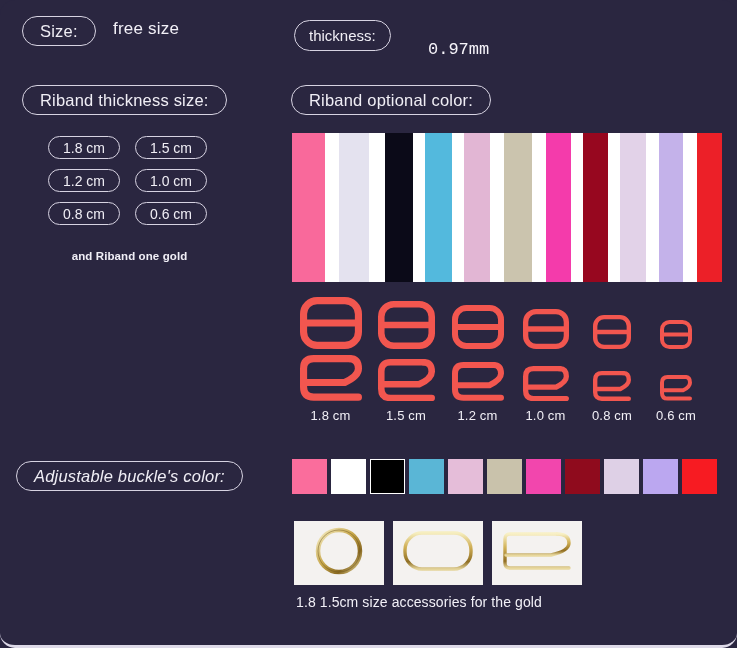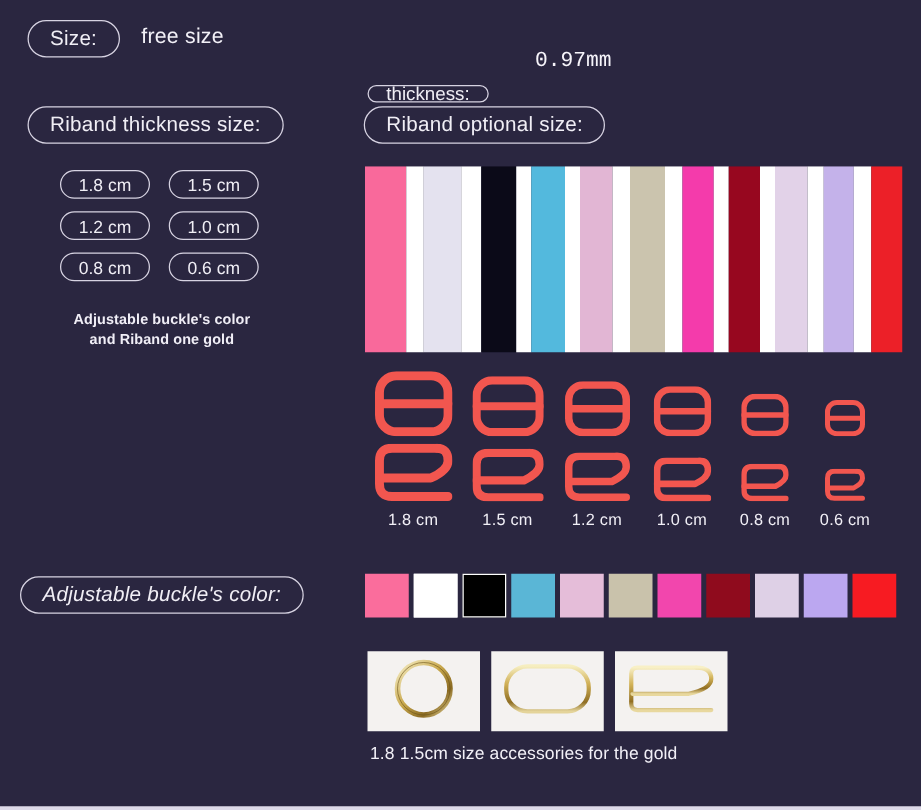--- a/index.html
+++ b/index.html
@@ -13,44 +13,44 @@
     overflow: hidden;
     position: relative;
   }
 
   .page {
     position: relative;
     width: 737px;
     height: 648px;
     background: #2a2640;
     border-bottom: 3px solid #ddd9e8;
+    border-radius: 15px;
   }
 
   
   .pill {
     display: inline-flex;
     align-items: center;
     justify-content: center;
     border: 1px solid #d7d3e2;
     border-radius: 999px;
     color: #f0eef5;
     white-space: nowrap;
     background: transparent;
   }
   .pill-lg {
     height: 30px;
     padding: 0 17px;
     font-size: 16.5px;
     letter-spacing: .2px;
   }
   .pill-md {
-    height: 14px;
+    height: 31px;
     padding: 0 14px;
     font-size: 15px;
-    margin-top: 48px;
   }
   .pill-sm {
     height: 23px;
     min-width: 68px;
     padding: 0 10px;
     font-size: 14px;
   }
 
   .plain-val {
     font-size: 17px;
@@ -174,21 +174,21 @@
 
   <div class="abs pill pill-md" id="thickness-pill">
     <span>thickness:</span>
   </div>
   <div class="abs serif-val" id="thickness-value">0.97mm</div>
 
   <div class="abs pill pill-lg" id="riband-size-pill">
     <span>Riband thickness size:</span>
   </div>
   <div class="abs pill pill-lg" id="riband-color-pill">
-    <span>Riband optional size:</span>
+    <span>Riband optional color:</span>
   </div>
 
   <div class="abs" id="size-options">
       <div class="pill pill-sm">
         <span>1.8 cm</span>
       </div>
       <div class="pill pill-sm">
         <span>1.5 cm</span>
       </div>
       <div class="pill pill-sm">
@@ -199,21 +199,20 @@
       </div>
       <div class="pill pill-sm">
         <span>0.8 cm</span>
       </div>
       <div class="pill pill-sm">
         <span>0.6 cm</span>
       </div>
     </div>
 
   <div class="abs" id="color-note">
-    <div>Adjustable buckle's color</div>
     <div>and Riband one gold</div>
   </div>
 
   <div class="abs" id="ribbon-strip">
       <div class="ribbon-band" style="background: rgb(249, 105, 155); width: 7.7551%;"></div>
       <div class="ribbon-band" style="background: rgb(255, 255, 255); width: 3.06122%;"></div>
       <div class="ribbon-band" style="background: rgb(228, 226, 239); width: 7.14286%;"></div>
       <div class="ribbon-band" style="background: rgb(255, 255, 255); width: 3.67347%;"></div>
       <div class="ribbon-band" style="background: rgb(11, 10, 24); width: 6.53061%;"></div>
       <div class="ribbon-band" style="background: rgb(255, 255, 255); width: 2.85714%;"></div>

